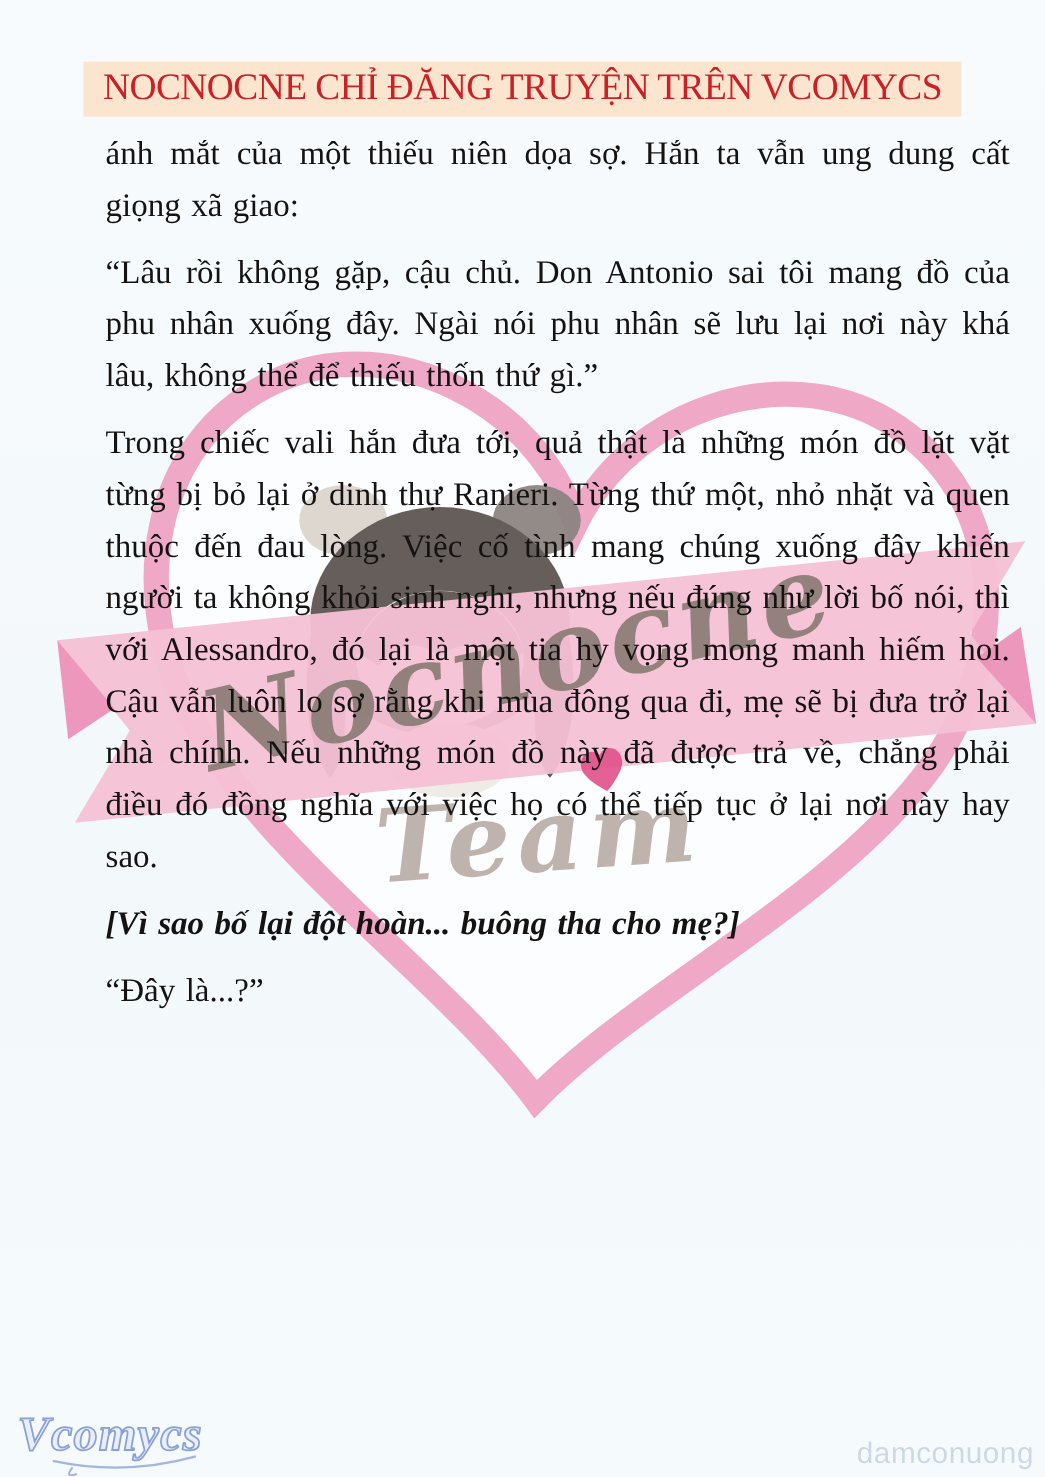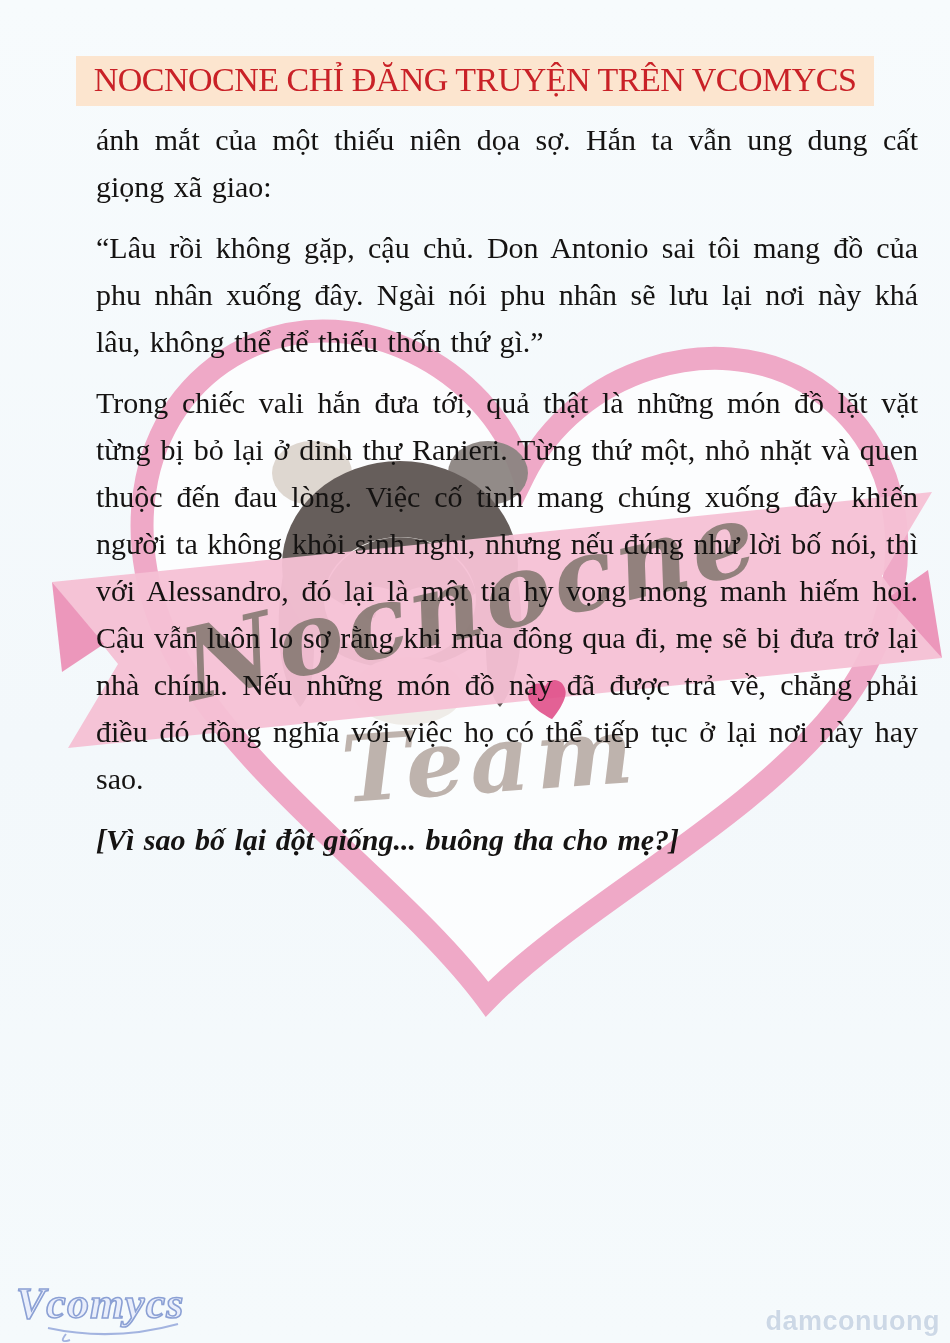--- a/index.html
+++ b/index.html
@@ -40,21 +40,21 @@
     word-spacing:2px;
   }
   .para-em{font-style:italic;font-weight:700;}
   .script-title{
     font-family:"DejaVu Serif","Liberation Serif",serif;
     font-style:italic;font-weight:bold;
   }
   .footer-credit{
     position:absolute;right:10px;top:1306px;z-index:2;
     font-family:"Liberation Sans","DejaVu Sans",sans-serif;
-    font-weight:bold;font-size:27px;letter-spacing:0.5px;
+    font-weight:normal;font-size:27px;letter-spacing:0.5px;
     color:#ccd8e6;
     text-shadow:0 0 2px #ffffff;
   }
   .logo-wrap{position:absolute;left:8px;top:1272px;z-index:2;}
 </style>
 </head>
 <body>
 
 <div class="page">
 
@@ -98,21 +98,22 @@
   </svg>
 
   <div class="notice-banner">
     <span>NOCNOCNE CHỈ ĐĂNG TRUYỆN TRÊN VCOMYCS</span>
   </div>
 
   <div class="body-text">
     <p>ánh mắt của một thiếu niên dọa sợ. Hắn ta vẫn ung dung cất giọng xã giao:</p>
     <p>“Lâu rồi không gặp, cậu chủ. Don Antonio sai tôi mang đồ của phu nhân xuống đây. Ngài nói phu nhân sẽ lưu lại nơi này khá lâu, không thể để thiếu thốn thứ gì.”</p>
     <p>Trong chiếc vali hắn đưa tới, quả thật là những món đồ lặt vặt từng bị bỏ lại ở dinh thự Ranieri. Từng thứ một, nhỏ nhặt và quen thuộc đến đau lòng. Việc cố tình mang chúng xuống đây khiến người ta không khỏi sinh nghi, nhưng nếu đúng như lời bố nói, thì với Alessandro, đó lại là một tia hy vọng mong manh hiếm hoi. Cậu vẫn luôn lo sợ rằng khi mùa đông qua đi, mẹ sẽ bị đưa trở lại nhà chính. Nếu những món đồ này đã được trả về, chẳng phải điều đó đồng nghĩa với việc họ có thể tiếp tục ở lại nơi này hay sao.</p>
-    <p class="para-em">[Vì sao bố lại đột giống... buông tha cho mẹ?]</p>
+    <p class="para-em">[Vì sao bố lại đột hoàn... buông tha cho mẹ?]</p>
+    <p>“Đây là...?”</p>
   </div>
 
   <div class="logo-wrap">
     <svg width="230" height="70" viewBox="0 0 230 70">
       <text x="8" y="46" font-family="Liberation Serif, DejaVu Serif, serif" font-style="italic" font-weight="bold" font-size="44" letter-spacing="1" fill="#e9eefb" stroke="#8ba0d4" stroke-width="1.6">Vcomycs</text>
       <path d="M 40 56 Q 105 70 170 52 M 58 62 Q 50 72 62 68" fill="none" stroke="#a3b4e0" stroke-width="2"></path>
     </svg>
   </div>
 
   <div class="footer-credit">damconuong</div>

